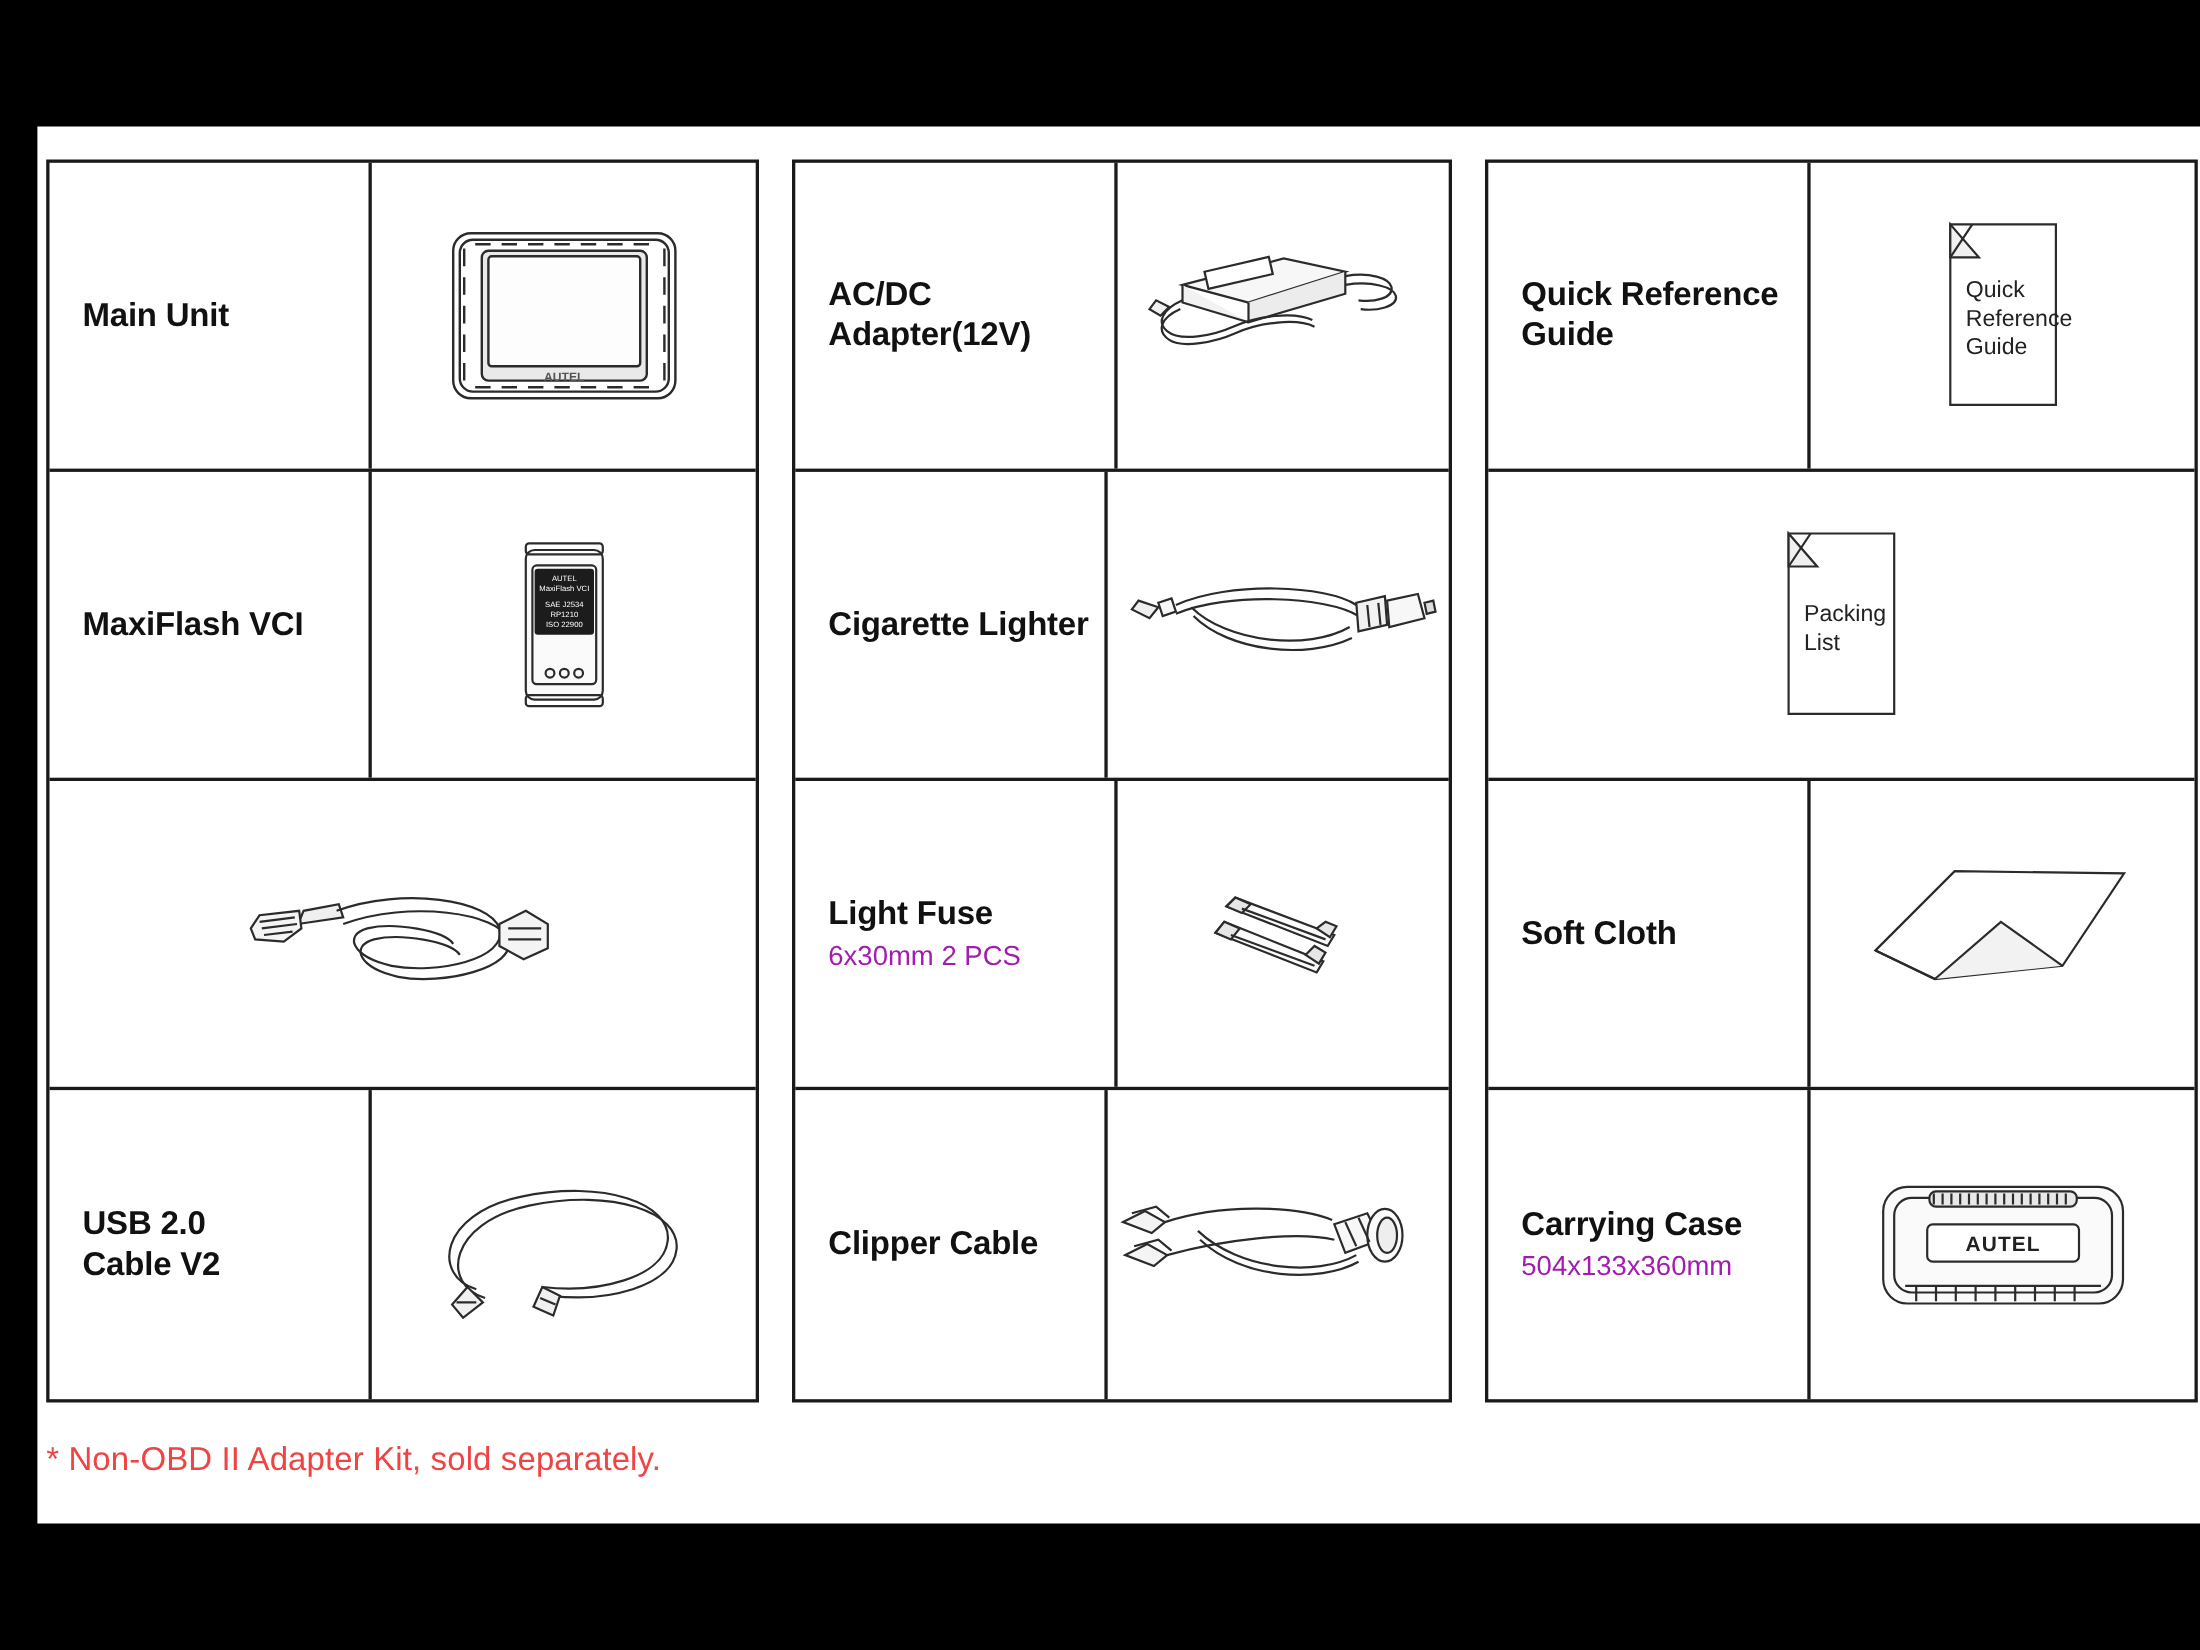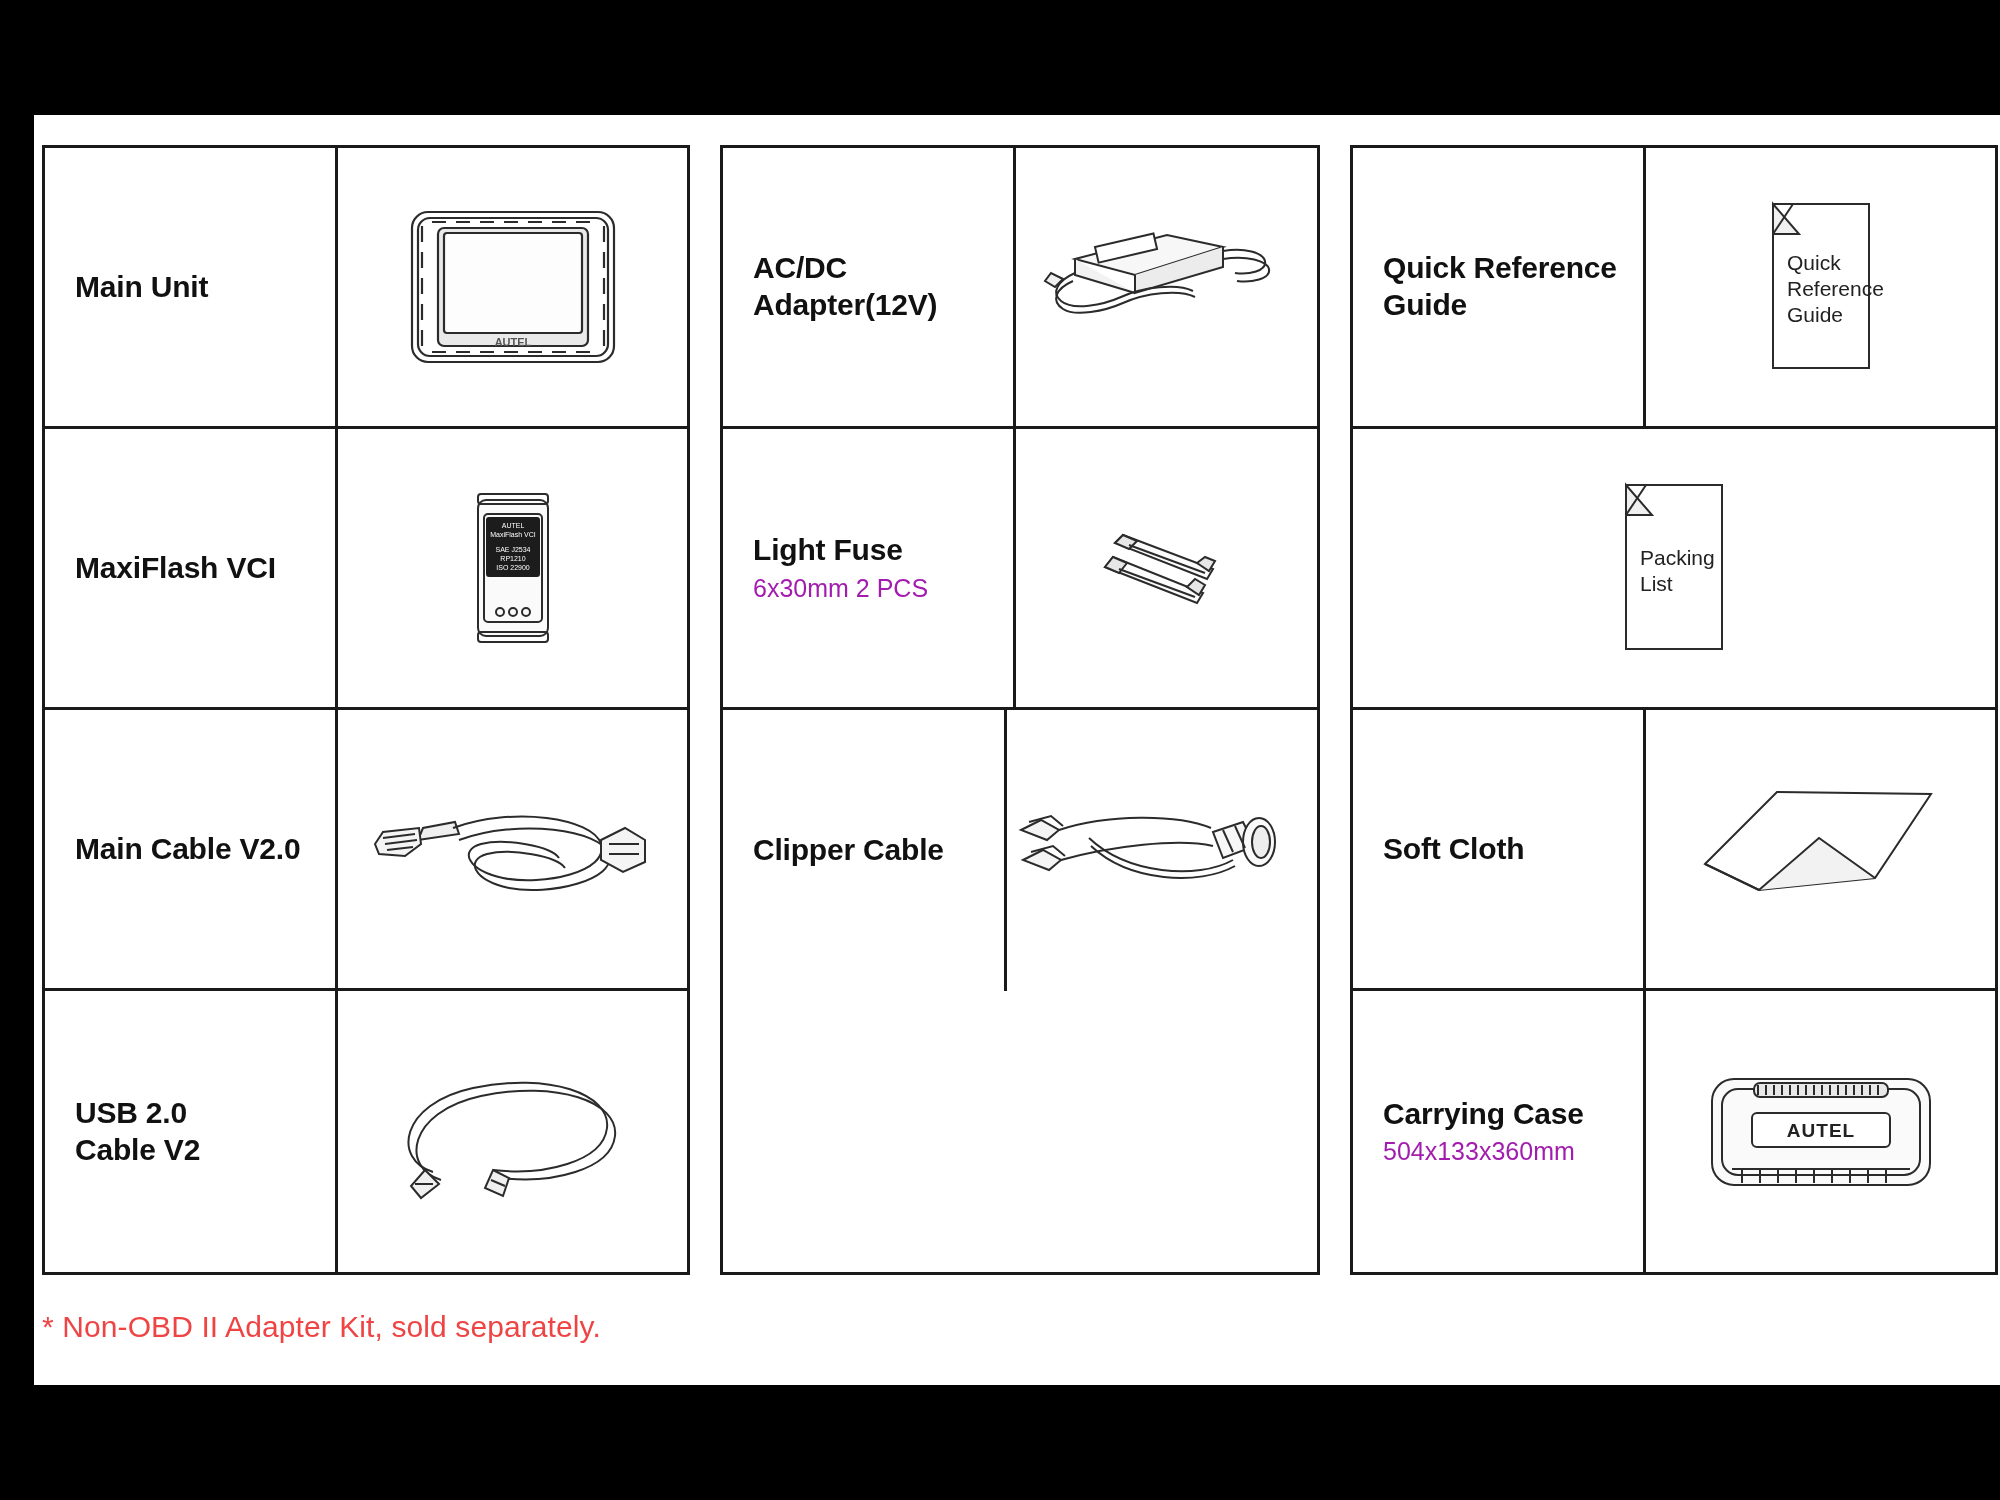--- a/index.html
+++ b/index.html
@@ -141,23 +141,20 @@
               <text x="75" y="40" text-anchor="middle" font-family="Liberation Sans, sans-serif" font-size="7" fill="#fff">AUTEL</text>
               <text x="75" y="49" text-anchor="middle" font-family="Liberation Sans, sans-serif" font-size="7" fill="#fff">MaxiFlash VCI</text>
               <text x="75" y="64" text-anchor="middle" font-family="Liberation Sans, sans-serif" font-size="7" fill="#fff">SAE J2534</text>
               <text x="75" y="73" text-anchor="middle" font-family="Liberation Sans, sans-serif" font-size="7" fill="#fff">RP1210</text>
               <text x="75" y="82" text-anchor="middle" font-family="Liberation Sans, sans-serif" font-size="7" fill="#fff">ISO 22900</text>
             </svg>
           </div>
         </div>
 
         <div class="row">
-          <div class="label-cell">
-            <div class="lbl">Main Cable V2.0</div>
-          </div>
           <div class="img-cell">
             <svg width="300" height="130" viewBox="0 0 300 130">
               <g fill="none" stroke="#2b2b2b" stroke-width="2">
                 <path d="M55 56 L60 44 L92 38 L96 50 Z" fill="#efefef"></path>
                 <path d="M12 60 L20 48 L56 44 L58 60 L42 72 L16 70 Z" fill="#f4f4f4"></path>
                 <path d="M20 54 L52 50 M22 60 L54 56 M24 66 L50 63"></path>
                 <path d="M90 44 C150 22 230 34 238 60 C246 88 180 102 140 94 C104 86 96 66 118 60 C142 54 188 62 196 74"></path>
                 <path d="M96 56 C156 34 238 46 246 70 C254 96 186 112 146 104 C110 96 102 76 124 70 C148 64 194 72 202 84"></path>
                 <path d="M238 56 L262 44 L282 56 L282 78 L260 88 L238 76 Z" fill="#f4f4f4"></path>
                 <path d="M246 60 L276 60 M246 70 L276 70"></path>
@@ -204,20 +201,41 @@
                 <path d="M206 34 C228 30 246 36 248 44 C250 54 232 58 218 56"></path>
                 <path d="M206 42 C230 38 250 44 252 52 C254 62 234 66 220 64"></path>
                 <path d="M58 56 C40 64 34 76 44 84 C56 94 86 88 104 80 C126 70 160 66 176 74"></path>
                 <path d="M56 64 C38 72 34 84 46 92 C58 100 88 94 106 86 C128 76 162 72 178 80"></path>
                 <path d="M46 62 L34 56 L28 64 L38 70 Z" fill="#f0f0f0"></path>
               </g>
             </svg>
           </div>
         </div>
 
+        <div class="row">
+          <div class="label-cell">
+            <div class="lbl">Cigarette Lighter</div>
+          </div>
+          <div class="img-cell">
+            <svg width="310" height="120" viewBox="0 0 310 120">
+              <g fill="none" stroke="#2b2b2b" stroke-width="2">
+                <path d="M46 44 L28 38 L22 46 L38 54 Z" fill="#efefef"></path>
+                <path d="M46 40 L58 36 L62 48 L50 52 Z" fill="#f7f7f7"></path>
+                <path d="M62 42 C110 20 200 24 226 42"></path>
+                <path d="M62 50 C108 30 200 34 228 52"></path>
+                <path d="M78 52 C110 84 180 92 222 72"></path>
+                <path d="M76 44 C108 76 182 84 220 62"></path>
+                <path d="M226 40 L252 34 L254 60 L228 66 Z" fill="#f2f2f2"></path>
+                <path d="M254 38 L282 32 L288 54 L256 62 Z" fill="#f7f7f7"></path>
+                <path d="M288 40 L296 38 L298 48 L290 50 Z" fill="#ddd"></path>
+                <path d="M236 42 L238 62 M246 40 L248 60"></path>
+              </g>
+            </svg>
+          </div>
+        </div>
 
         <div class="row">
           <div class="label-cell">
             <div class="lbl">Light Fuse</div>
             <div class="sub">6x30mm  2 PCS</div>
           </div>
           <div class="img-cell">
             <svg width="220" height="110" viewBox="0 0 220 110">
               <g fill="none" stroke="#2b2b2b" stroke-width="2">
                 <path d="M58 30 L66 22 L156 56 L150 66 Z" fill="#fbfbfb"></path>

